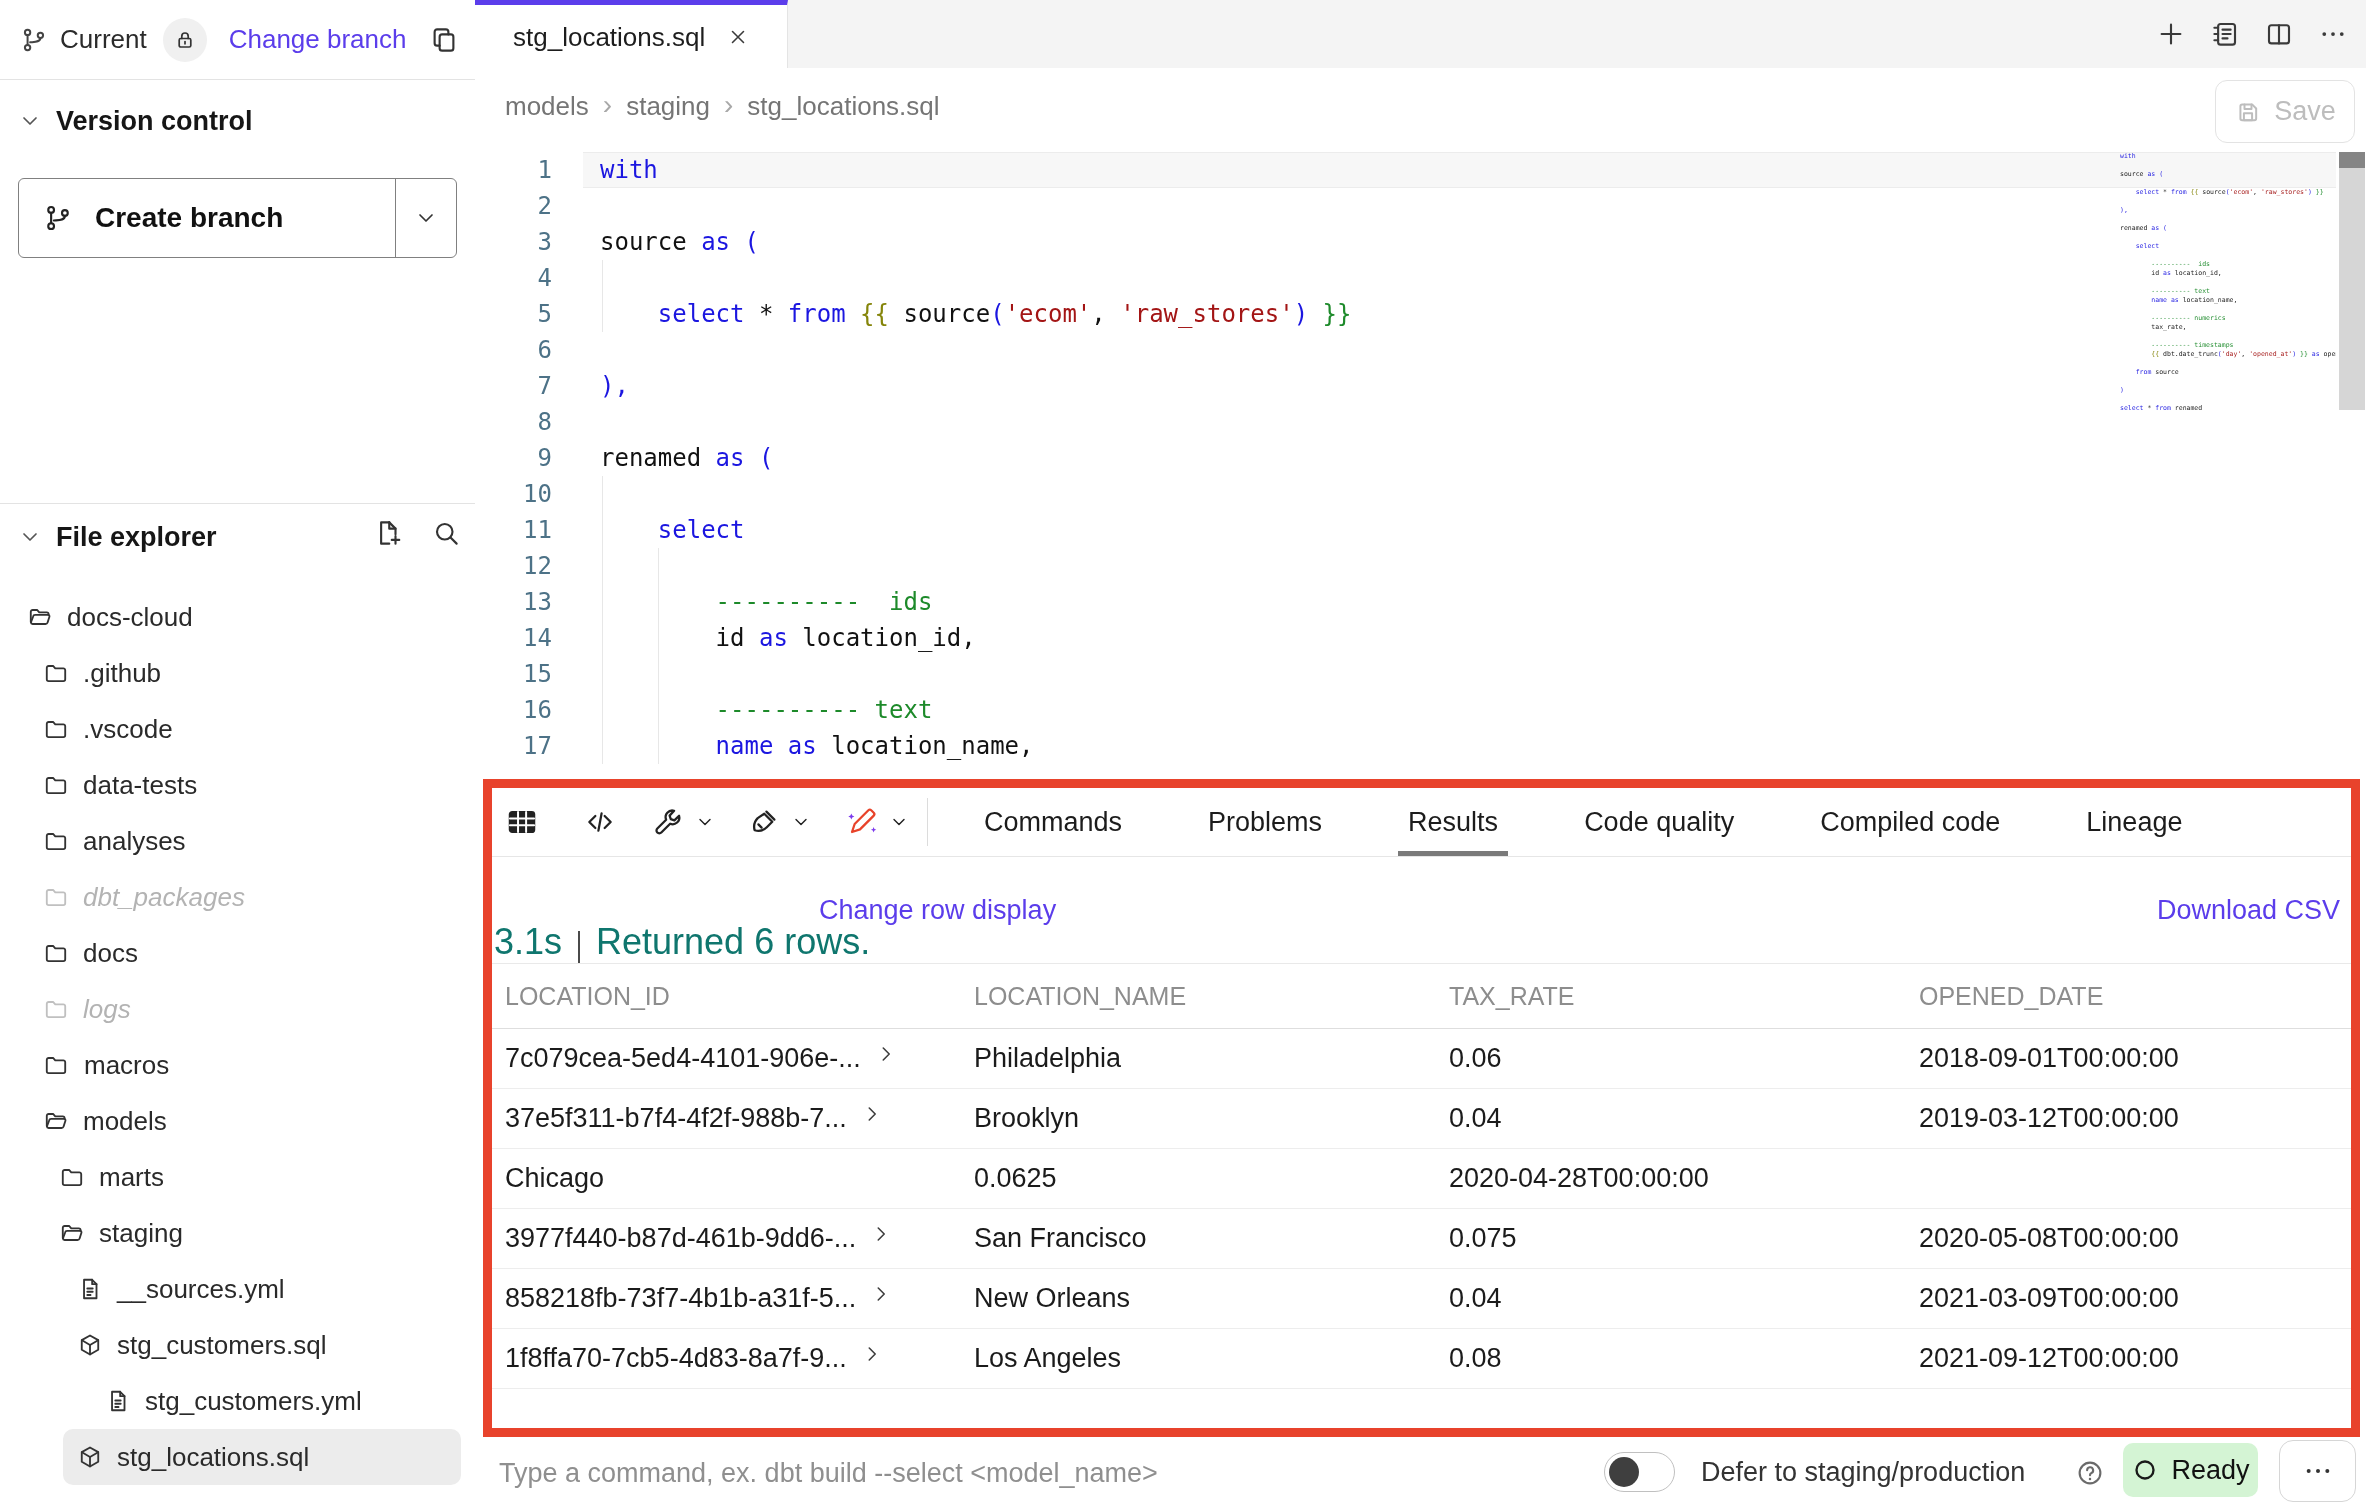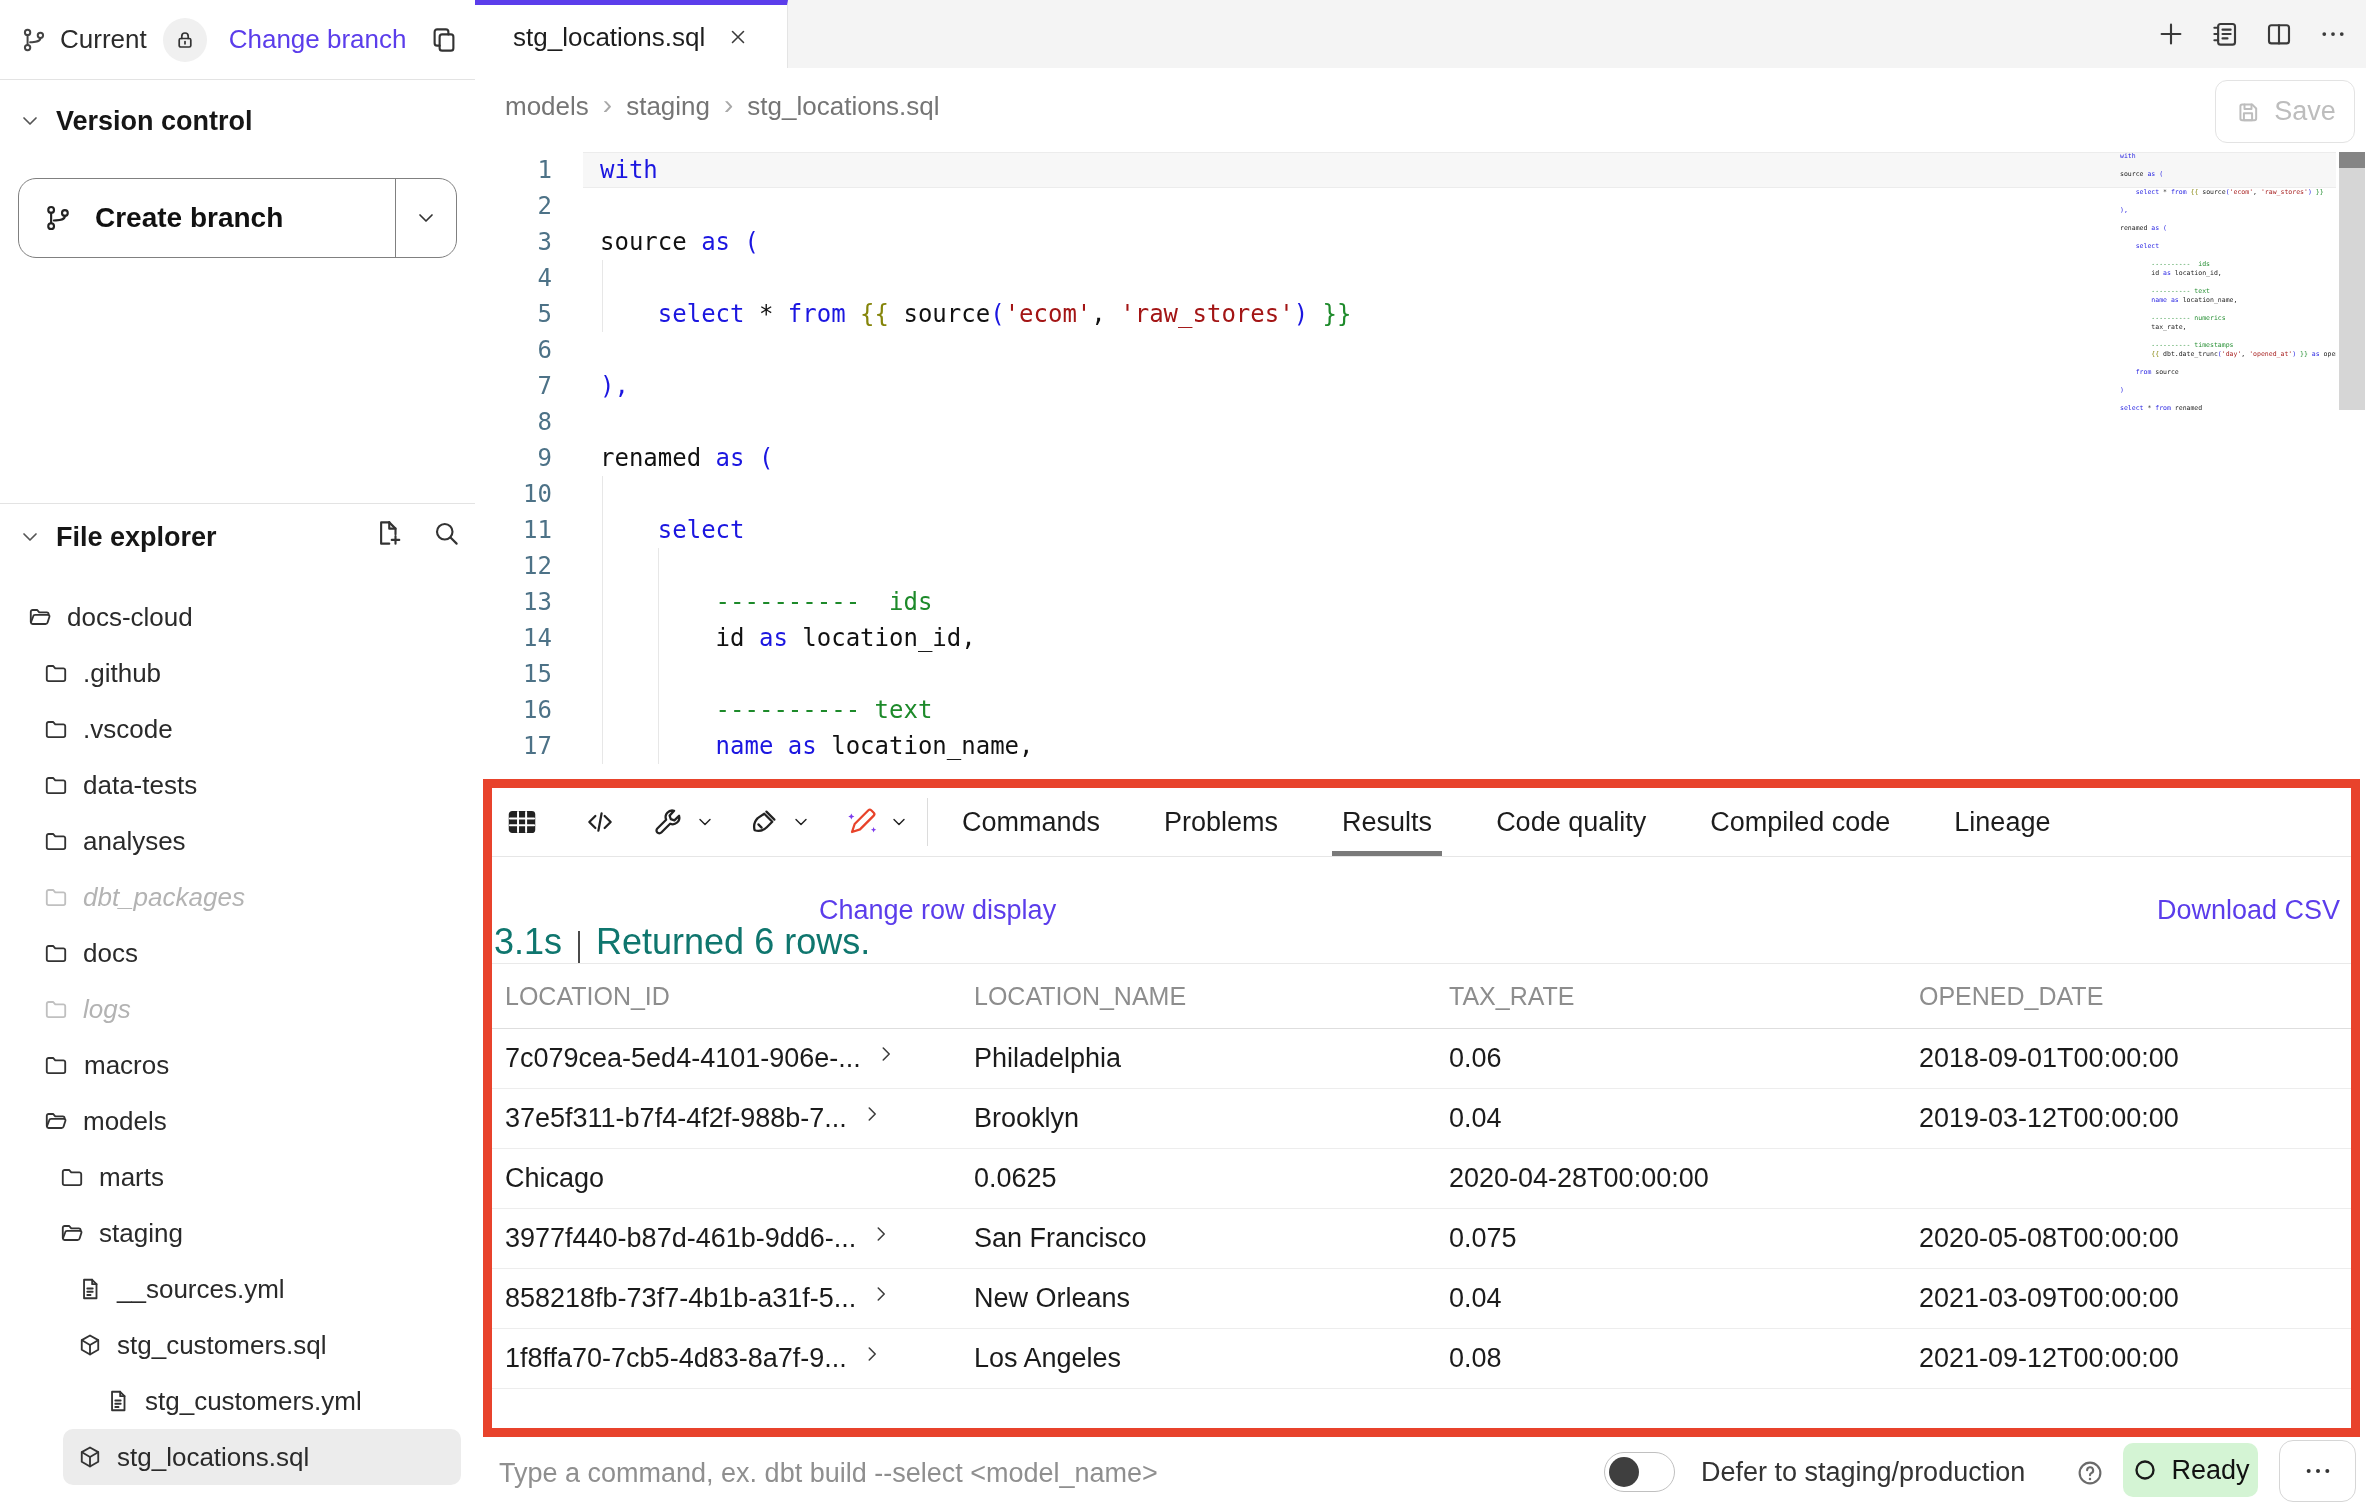--- a/index.html
+++ b/index.html
@@ -16,21 +16,21 @@
   #vc-topbar{position:absolute;left:0;top:0;right:0;height:79px;border-bottom:1px solid #e3e3e3;display:flex;align-items:center;}
   #vc-topbar .branch-ic{margin-left:20px;color:#444;}
   #vc-topbar .cur{margin-left:12px;font-size:26px;color:#2b2b2b;}
   .lock-badge{margin-left:16px;width:44px;height:44px;border-radius:50%;background:#f0f0f0;display:flex;align-items:center;justify-content:center;color:#333;}
   .change-branch{margin-left:22px;font-size:26px;font-weight:500;color:var(--accent);cursor:pointer;}
   .copy-ic{position:absolute;right:16px;color:#333;}
   .sec-head{display:flex;align-items:center;gap:14px;position:absolute;left:18px;}
   .sec-head .t{font-size:27px;font-weight:700;color:#161616;}
   .sec-head .chev{color:#555;}
   #vc-head{top:96px;height:50px;}
-  #create-branch{position:absolute;left:18px;top:178px;width:437px;height:78px;border:1.5px solid #808080;border-radius:18px;display:flex;align-items:center;background:#fff;cursor:pointer;}
+  #create-branch{position:absolute;left:18px;top:178px;width:437px;height:78px;border:1.5px solid #808080;border-radius:6px;display:flex;align-items:center;background:#fff;cursor:pointer;}
   #create-branch .lbl{font-size:28px;font-weight:600;color:#111;margin-left:22px;}
   #create-branch .branch-ic{margin-left:24px;color:#222;}
   #create-branch .dd{position:absolute;right:0;top:0;bottom:0;width:60px;border-left:1.5px solid #808080;display:flex;align-items:center;justify-content:center;color:#333;}
   #sb-divider{position:absolute;left:0;right:0;top:503px;height:1px;background:#e3e3e3;}
   #fe-head{top:512px;height:50px;}
   #fe-actions{position:absolute;right:14px;top:518px;display:flex;gap:28px;color:#333;}
   #file-tree{position:absolute;left:0;right:0;top:589px;}
   .tree-row{height:56px;display:flex;align-items:center;gap:14px;font-size:26px;color:#2a2a2a;cursor:pointer;}
   .tree-row .icn{color:#333;}
   .tree-row.muted{color:#b3b3b3;font-style:italic;}
@@ -61,21 +61,21 @@
   #minimap .ml{height:9px;line-height:9px;font-family:"DejaVu Sans Mono",monospace;font-size:6.5px;white-space:pre;opacity:.95;}
   #scrollbar{position:absolute;left:1864px;top:7px;width:26px;height:258px;background:#d6d6d6;}
   #scroll-thumb{position:absolute;left:0;top:0;width:26px;height:16px;background:#858585;}
 
   
   #panel{position:absolute;left:8px;top:779px;width:1877px;height:658px;box-sizing:border-box;border:9px solid var(--red);background:#fff;}
   #panel-toolbar{position:relative;height:68px;border-bottom:1px solid #e6e6e6;}
   .ti{position:absolute;top:50%;transform:translate(-50%,-50%);color:#222;cursor:pointer;}
   #tb-divider{position:absolute;left:435px;top:10px;bottom:10px;width:1px;background:#dcdcdc;}
   #ptabs{position:absolute;left:470px;top:0;bottom:0;display:flex;gap:64px;align-items:center;}
-  .ptab{position:relative;height:68px;line-height:68px;font-size:27px;color:#1c1c1c;cursor:pointer;}
+  .ptab{position:relative;height:68px;line-height:68px;font-size:27px;color:#1c1c1c;cursor:pointer;margin-left:22px;}
   .ptab.active::after{content:"";position:absolute;left:-10px;right:-10px;bottom:0;height:5px;background:#7a7a7a;}
   #meta-row{position:relative;height:106px;}
   #meta-left{position:absolute;left:2px;top:0;height:100%;display:flex;align-items:flex-end;font-size:36px;color:#0f766e;}
   #meta-left .pipe{width:2px;height:32px;background:#4a4a4a;margin:0 16px;}
   #change-row{position:absolute;left:327px;top:0;height:100%;display:flex;align-items:center;font-size:27px;font-weight:500;color:var(--accent);cursor:pointer;}
   #download-csv{position:absolute;right:11px;top:0;height:100%;display:flex;align-items:center;font-size:27px;font-weight:500;color:var(--accent);cursor:pointer;}
   .tgrid{display:grid;grid-template-columns:469px 475px 470px 1fr;padding-left:13px;align-items:center;}
   #t-head{height:66px;border-top:1px solid #e9e9e9;border-bottom:1px solid #dedede;box-sizing:border-box;color:#8d8d8d;font-size:25px;}
   .t-row{height:60px;border-bottom:1px solid #ededed;box-sizing:border-box;font-size:27px;color:#1b1b1b;}
   .t-row .idcell{display:flex;align-items:center;gap:14px;}

